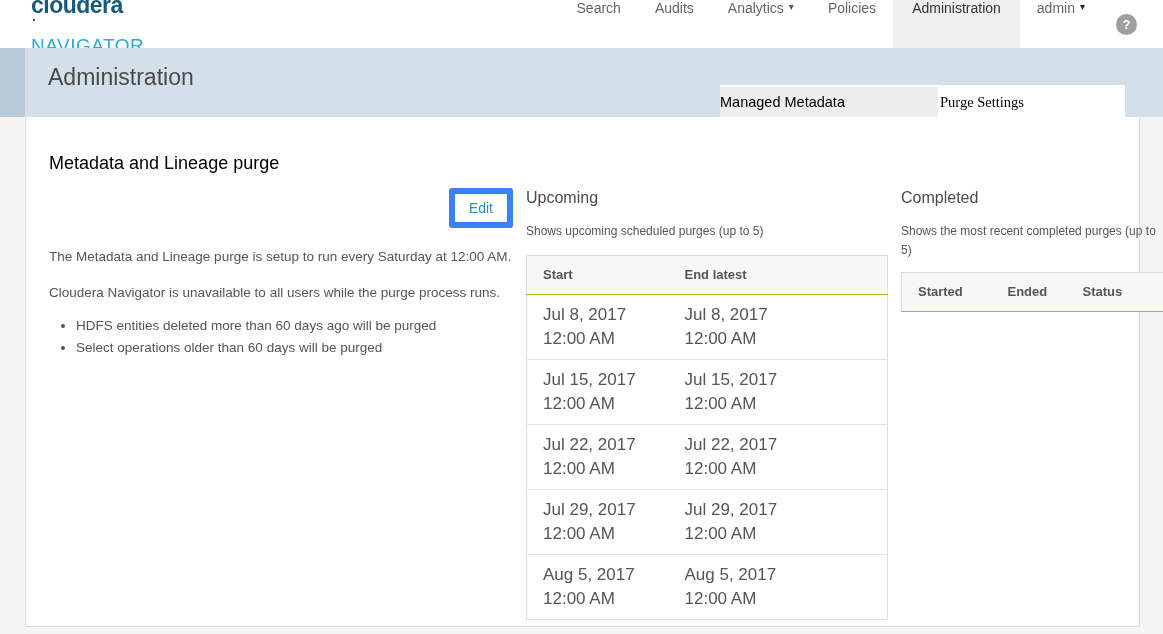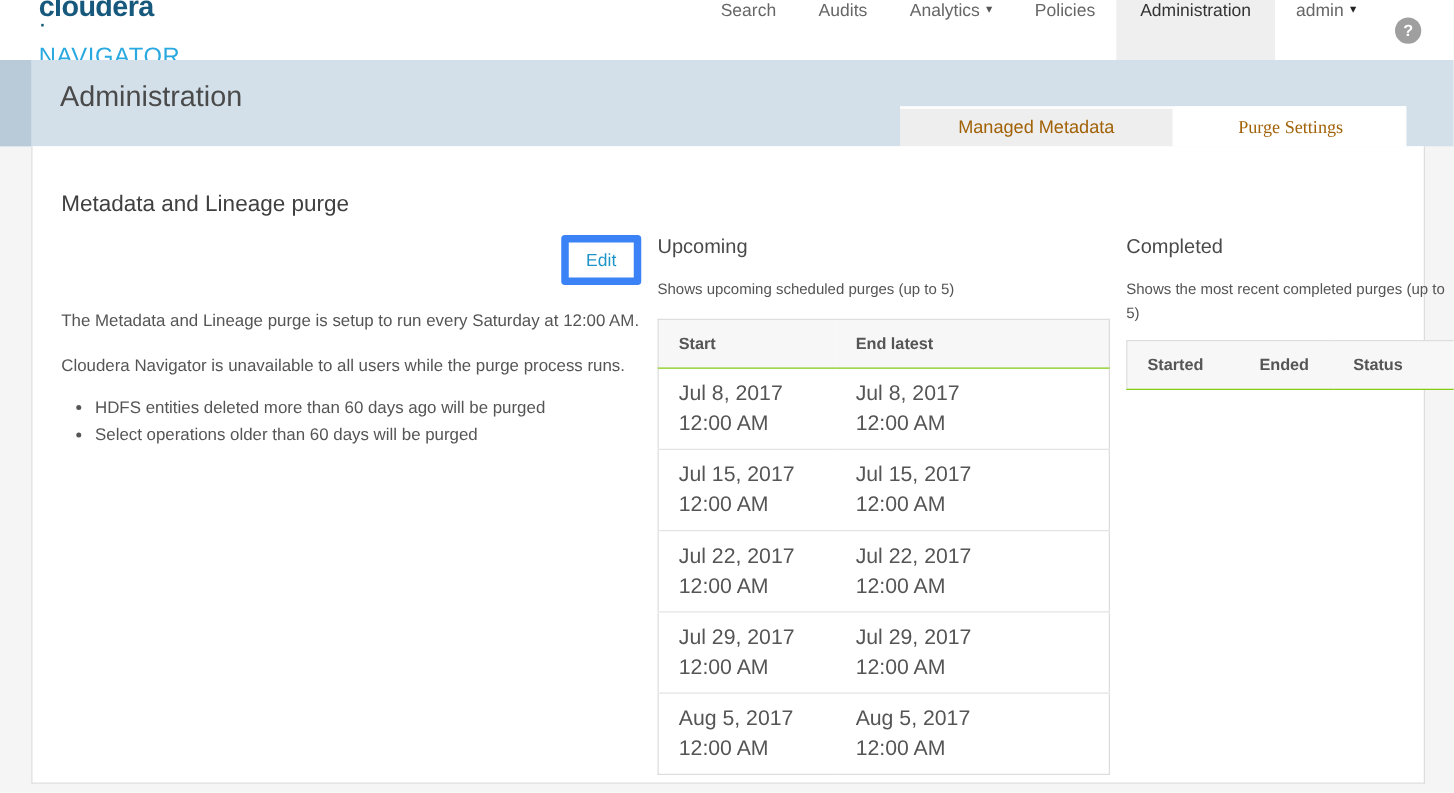--- a/index.html
+++ b/index.html
@@ -38,35 +38,35 @@
   .band-edge { position: absolute; left: 0; top: 0; width: 25px; height: 69px; background: #b9cbd8; }
   .page-title {
     position: absolute; left: 48px; top: 16px;
     font-size: 23px; font-weight: 400; color: #4a4a4a;
   }
   .tabs {
     position: absolute; right: 38px; bottom: 0;
     display: flex; align-items: flex-end; background: #ffffff; gap: 2px;
   }
   .tab {
-    height: 30px; line-height: 30px; text-align: center;
-    background: #efeeee; color: #a16207; font-size: 14.5px; cursor: pointer;
+    height: 30px; line-height: 30px; 
+    background: #efeeee; color: #000000; font-size: 14.5px; cursor: pointer;
   }
   .tab-1 { width: 218px; } .tab-2 { width: 214px; } .tab-3 { width: 185px; }
   .tab.active { background: #ffffff; height: 32px; line-height: 34px; font-family: Liberation Serif, serif; }
 
   
   .panel {
     margin-left: 25px; width: 1115px; height: 510px;
     background: #ffffff;
     border: 1px solid #ddd; border-top: none;
     padding: 36px 0 0 23px;
     position: relative;
   }
-  .section-title { font-size: 18px; font-weight: 400; color: #404040; }
+  .section-title { font-size: 18px; font-weight: 400; color: #000000; }
 
   .columns { display: flex; margin-top: 13px; }
   .col-left { width: 464px; position: relative; flex: none; }
   .col-mid  { width: 362px; margin-left: 13px; flex: none; }
   .col-right{ width: 265px; margin-left: 13px; flex: none; }
 
   .edit-btn {
     position: absolute; top: 1px; right: 0;
     background: #ffffff; border: 6px solid #3b82f6; border-radius: 3px;
     color: #1e95c8; font-size: 14px; font-family: "Liberation Sans", sans-serif;

